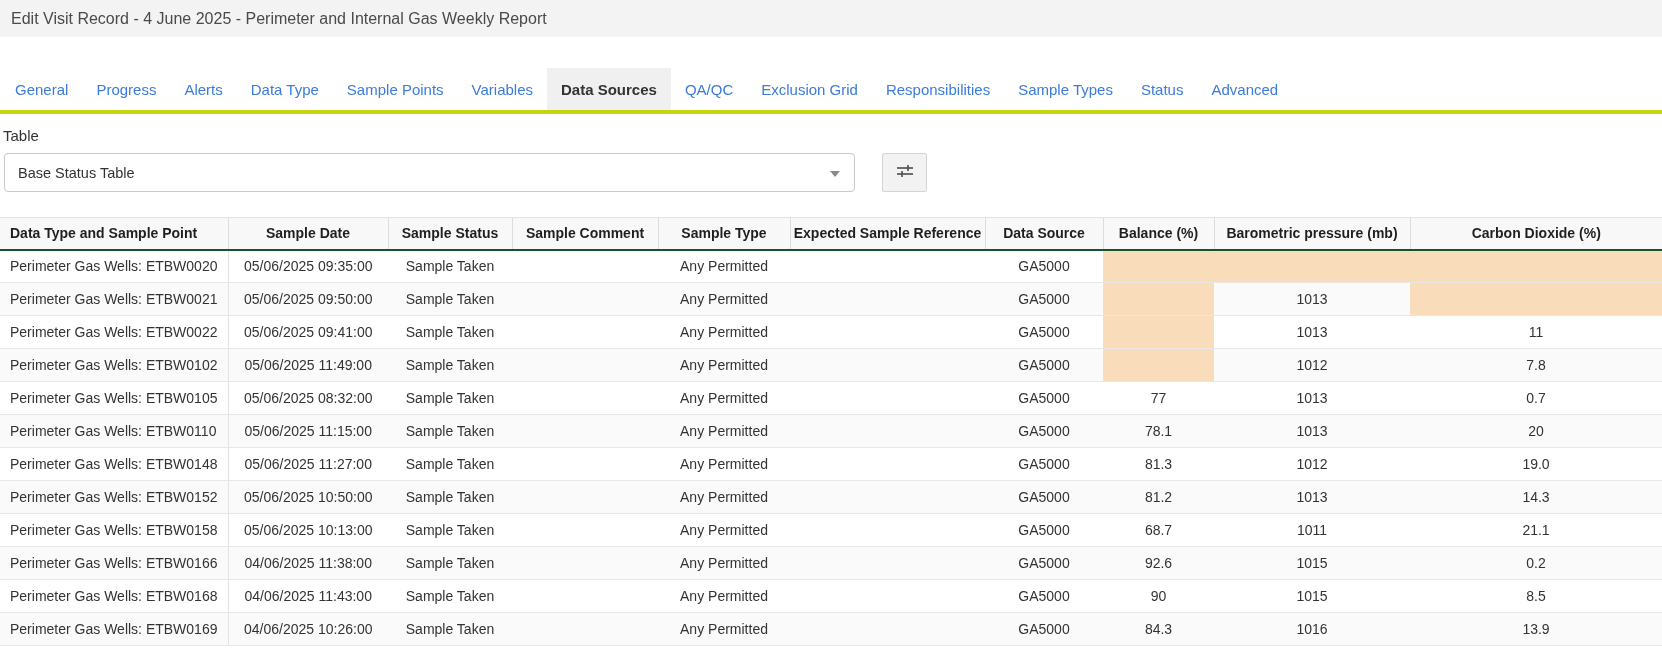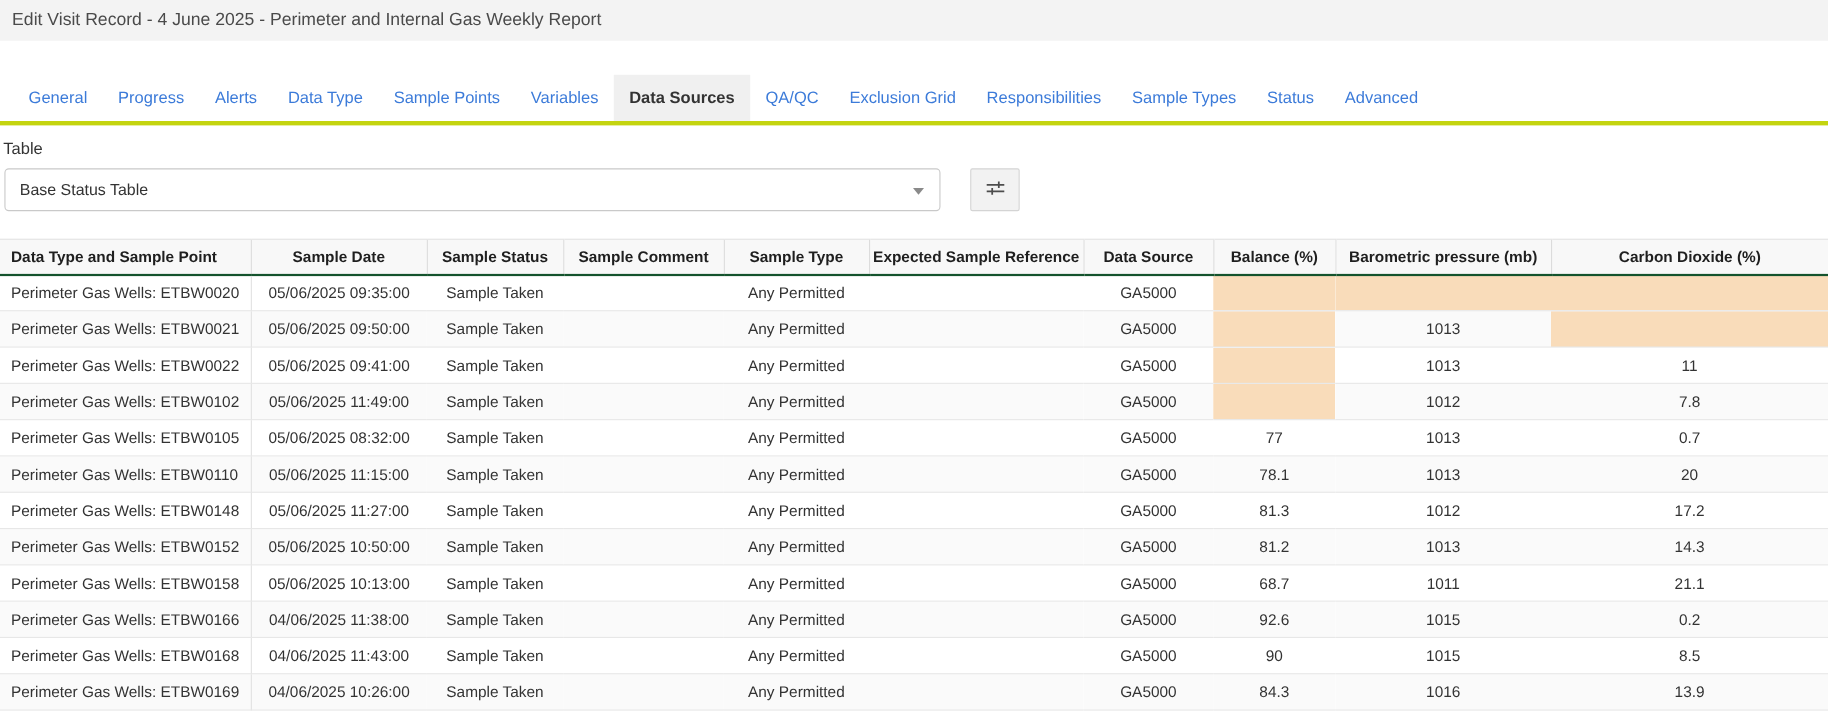--- a/index.html
+++ b/index.html
@@ -4,21 +4,21 @@
 <style>
   * { margin: 0; padding: 0; box-sizing: border-box; }
   html, body { width: 1662px; height: 653px; overflow: hidden; background: #fff;
     font-family: "Liberation Sans", sans-serif; }
 
   
   .titlebar { height: 37px; background: #f3f3f3; display: flex; align-items: center;
     padding-left: 11px; font-size: 16px; color: #4a4a4a; }
 
   
-  .tabbar { margin-top: 31px; height: 42px; display: flex; align-items: stretch; padding-left: 12px; }
+  .tabbar { margin-top: 31px; height: 42px; display: flex; align-items: stretch; padding-left: 1px; }
   .tab { display: flex; align-items: center; padding: 0 14px; font-size: 15px;
     color: #3c7bd9; cursor: pointer; text-decoration: none; white-space: nowrap; }
   .tab.active { background: #f0f0f0; color: #333; font-weight: bold; }
   .accent-line { height: 4px; background: #c4d40f; width: 100%; }
 
   
   .toolbar { padding: 0 0 0 3px; }
   .table-label { margin-top: 13px; font-size: 15px; color: #333; }
   .controls-row { margin-top: 9px; display: flex; align-items: center; }
   .select-box { position: relative; width: 851px; height: 39px; border: 1px solid #c9c9c9;
@@ -193,21 +193,21 @@
       <tr>
         <td>Perimeter Gas Wells: ETBW0148</td>
         <td>05/06/2025 11:27:00</td>
         <td>Sample Taken</td>
         <td></td>
         <td>Any Permitted</td>
         <td></td>
         <td>GA5000</td>
         <td>81.3</td>
         <td>1012</td>
-        <td>17.2</td>
+        <td>19.0</td>
       </tr>
       <tr>
         <td>Perimeter Gas Wells: ETBW0152</td>
         <td>05/06/2025 10:50:00</td>
         <td>Sample Taken</td>
         <td></td>
         <td>Any Permitted</td>
         <td></td>
         <td>GA5000</td>
         <td>81.2</td>

